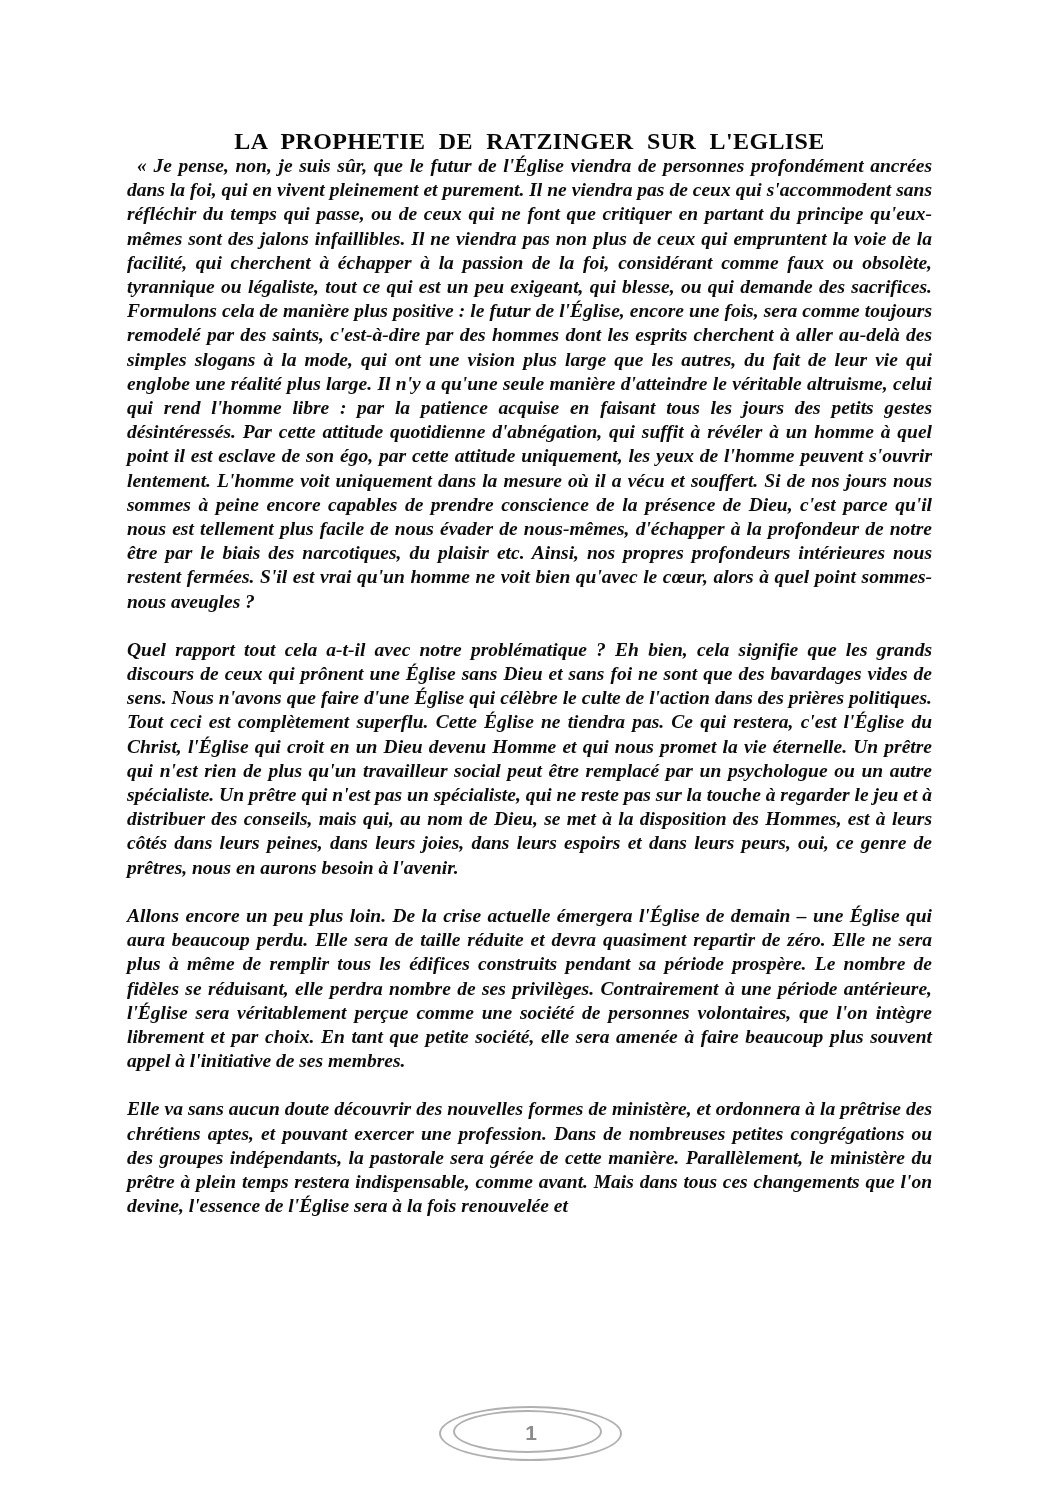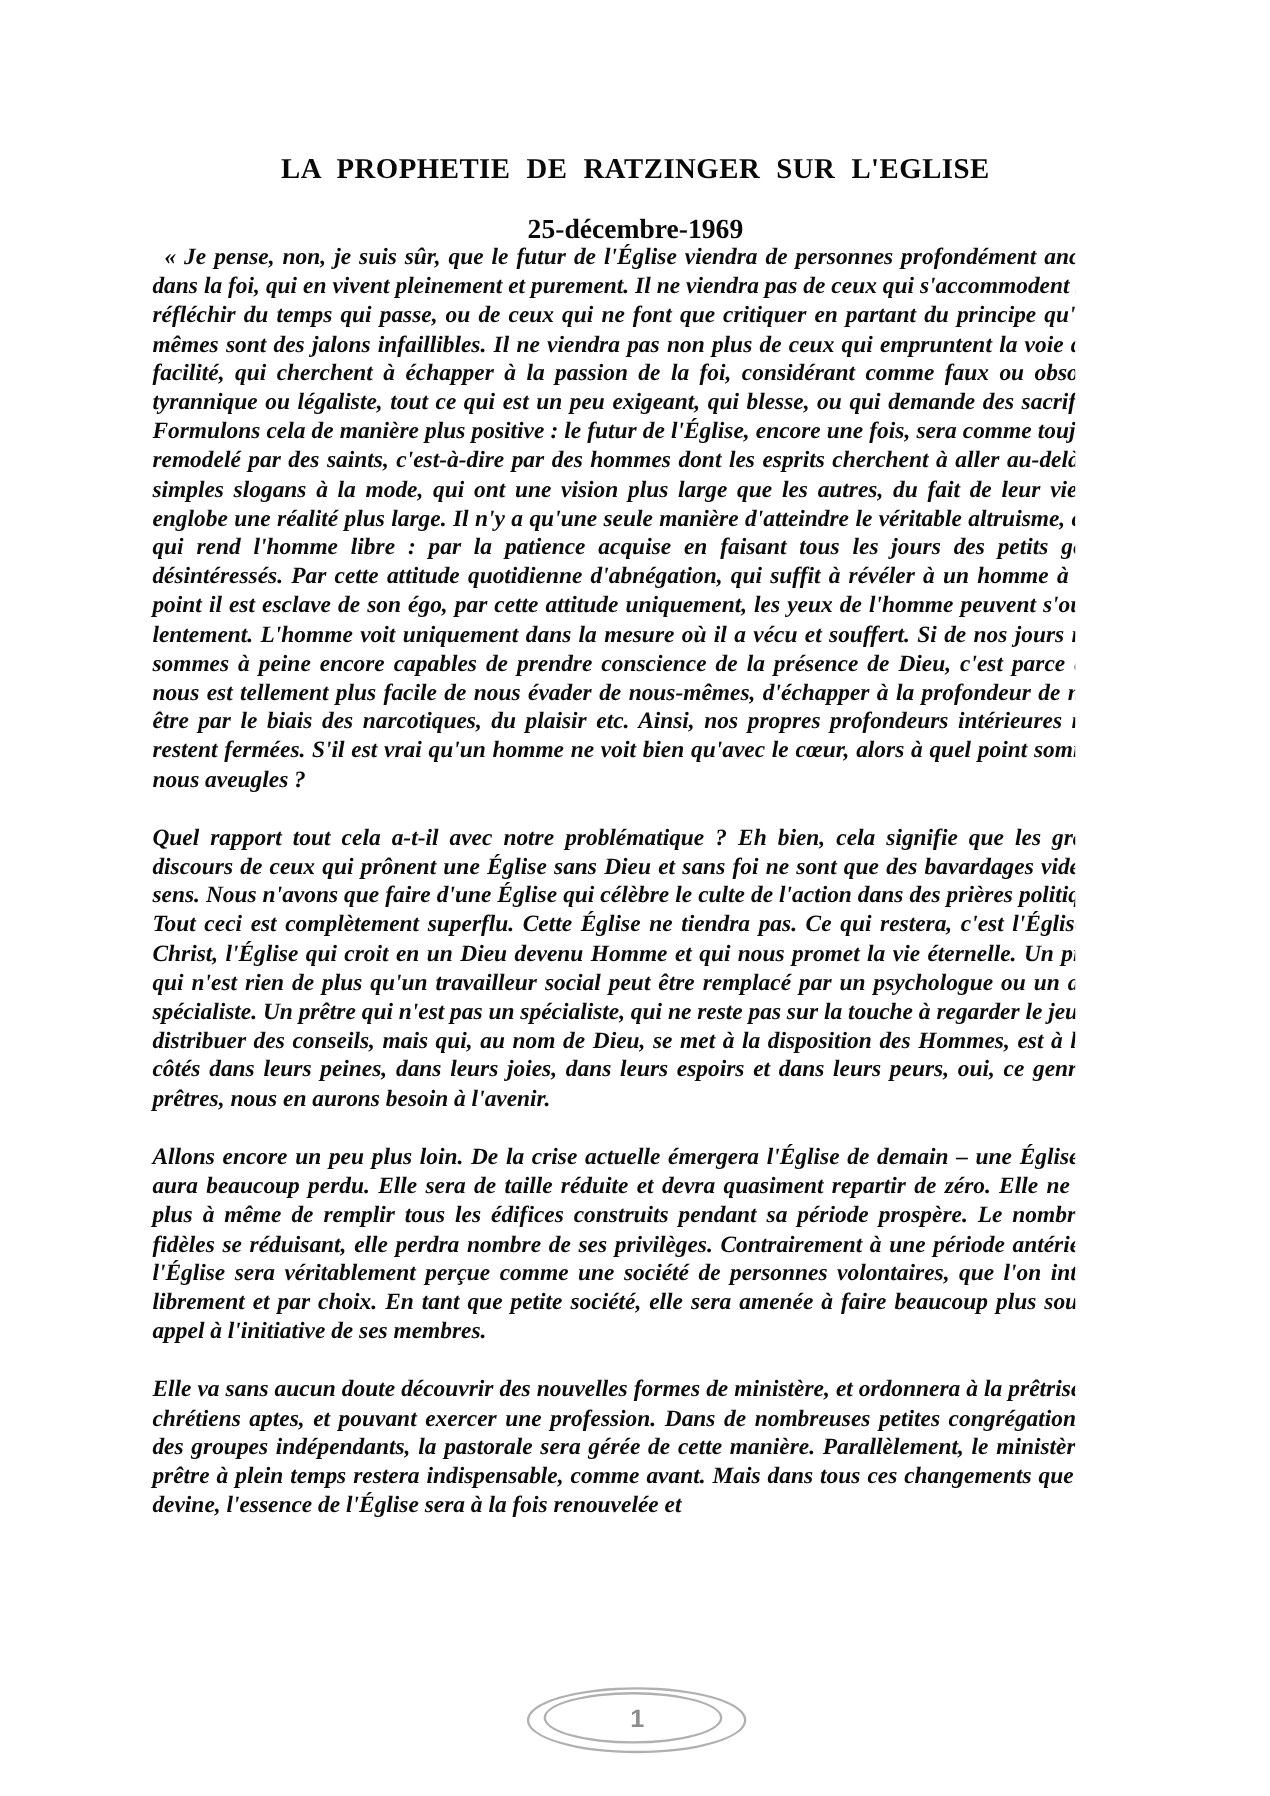--- a/index.html
+++ b/index.html
@@ -8,20 +8,21 @@
     background: #ffffff;
   }
   .page {
     position: relative;
     width: 896px;
     height: 1497px;
     background: #ffffff;
     overflow: hidden;
     font-family: "Liberation Serif", "DejaVu Serif", serif;
     color: #0c0c0c;
+    padding-left: 47px;
   }
   .content {
     position: absolute;
     left: 127px;
     top: 128px;
     width: 805px;
   }
   .doc-title {
     margin: 0;
     text-align: center;
@@ -93,21 +94,20 @@
     font-weight: 600;
     color: #8c8c8c;
   }
 </style>
 </head>
 <body>
 
 <div class="page">
   <div class="content">
     <h1 class="doc-title">LA PROPHETIE DE RATZINGER SUR L'EGLISE</h1>
-    <h2 class="doc-date">25-décembre-1969</h2>
     <div class="body-text">
       <p class="first">« Je pense, non, je suis sûr, que le futur de l'Église viendra de personnes profondément ancrées dans la foi, qui en vivent pleinement et purement. Il ne viendra pas de ceux qui s'accommodent sans réfléchir du temps qui passe, ou de ceux qui ne font que critiquer en partant du principe qu'eux-mêmes sont des jalons infaillibles. Il ne viendra pas non plus de ceux qui empruntent la voie de la facilité, qui cherchent à échapper à la passion de la foi, considérant comme faux ou obsolète, tyrannique ou légaliste, tout ce qui est un peu exigeant, qui blesse, ou qui demande des sacrifices. Formulons cela de manière plus positive : le futur de l'Église, encore une fois, sera comme toujours remodelé par des saints, c'est-à-dire par des hommes dont les esprits cherchent à aller au-delà des simples slogans à la mode, qui ont une vision plus large que les autres, du fait de leur vie qui englobe une réalité plus large. Il n'y a qu'une seule manière d'atteindre le véritable altruisme, celui qui rend l'homme libre : par la patience acquise en faisant tous les jours des petits gestes désintéressés. Par cette attitude quotidienne d'abnégation, qui suffit à révéler à un homme à quel point il est esclave de son égo, par cette attitude uniquement, les yeux de l'homme peuvent s'ouvrir lentement. L'homme voit uniquement dans la mesure où il a vécu et souffert. Si de nos jours nous sommes à peine encore capables de prendre conscience de la présence de Dieu, c'est parce qu'il nous est tellement plus facile de nous évader de nous-mêmes, d'échapper à la profondeur de notre être par le biais des narcotiques, du plaisir etc. Ainsi, nos propres profondeurs intérieures nous restent fermées. S'il est vrai qu'un homme ne voit bien qu'avec le cœur, alors à quel point sommes-nous aveugles ?</p>
       <p>Quel rapport tout cela a-t-il avec notre problématique ? Eh bien, cela signifie que les grands discours de ceux qui prônent une Église sans Dieu et sans foi ne sont que des bavardages vides de sens. Nous n'avons que faire d'une Église qui célèbre le culte de l'action dans des prières politiques. Tout ceci est complètement superflu. Cette Église ne tiendra pas. Ce qui restera, c'est l'Église du Christ, l'Église qui croit en un Dieu devenu Homme et qui nous promet la vie éternelle. Un prêtre qui n'est rien de plus qu'un travailleur social peut être remplacé par un psychologue ou un autre spécialiste. Un prêtre qui n'est pas un spécialiste, qui ne reste pas sur la touche à regarder le jeu et à distribuer des conseils, mais qui, au nom de Dieu, se met à la disposition des Hommes, est à leurs côtés dans leurs peines, dans leurs joies, dans leurs espoirs et dans leurs peurs, oui, ce genre de prêtres, nous en aurons besoin à l'avenir.</p>
       <p>Allons encore un peu plus loin. De la crise actuelle émergera l'Église de demain – une Église qui aura beaucoup perdu. Elle sera de taille réduite et devra quasiment repartir de zéro. Elle ne sera plus à même de remplir tous les édifices construits pendant sa période prospère. Le nombre de fidèles se réduisant, elle perdra nombre de ses privilèges. Contrairement à une période antérieure, l'Église sera véritablement perçue comme une société de personnes volontaires, que l'on intègre librement et par choix. En tant que petite société, elle sera amenée à faire beaucoup plus souvent appel à l'initiative de ses membres.</p>
       <p>Elle va sans aucun doute découvrir des nouvelles formes de ministère, et ordonnera à la prêtrise des chrétiens aptes, et pouvant exercer une profession. Dans de nombreuses petites congrégations ou des groupes indépendants, la pastorale sera gérée de cette manière. Parallèlement, le ministère du prêtre à plein temps restera indispensable, comme avant. Mais dans tous ces changements que l'on devine, l'essence de l'Église sera à la fois renouvelée et</p>
     </div>
   </div>
 
   <div class="footer">
     <div class="oval-outer"></div>

